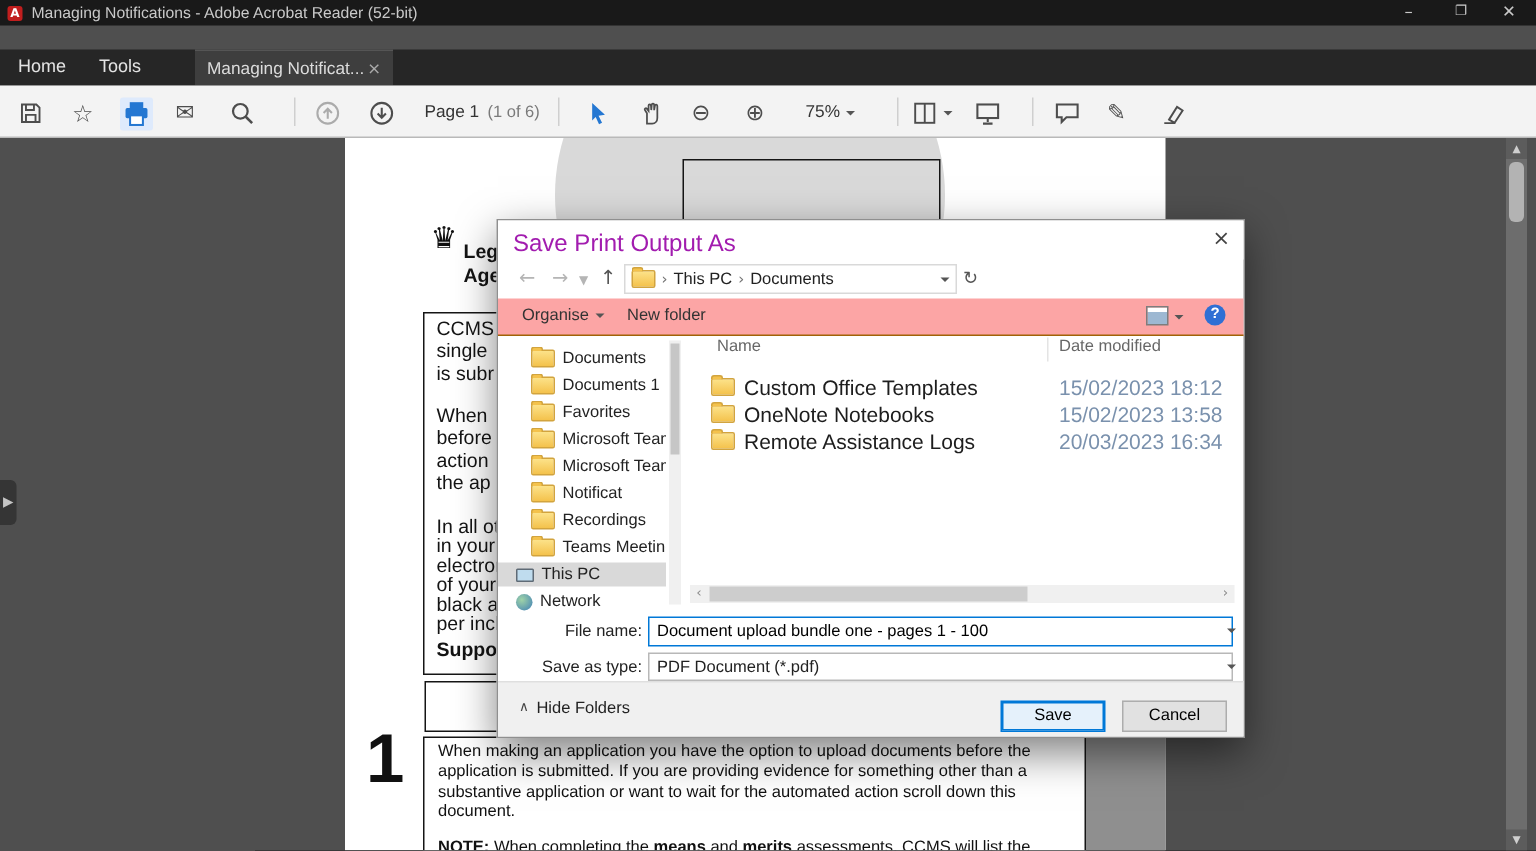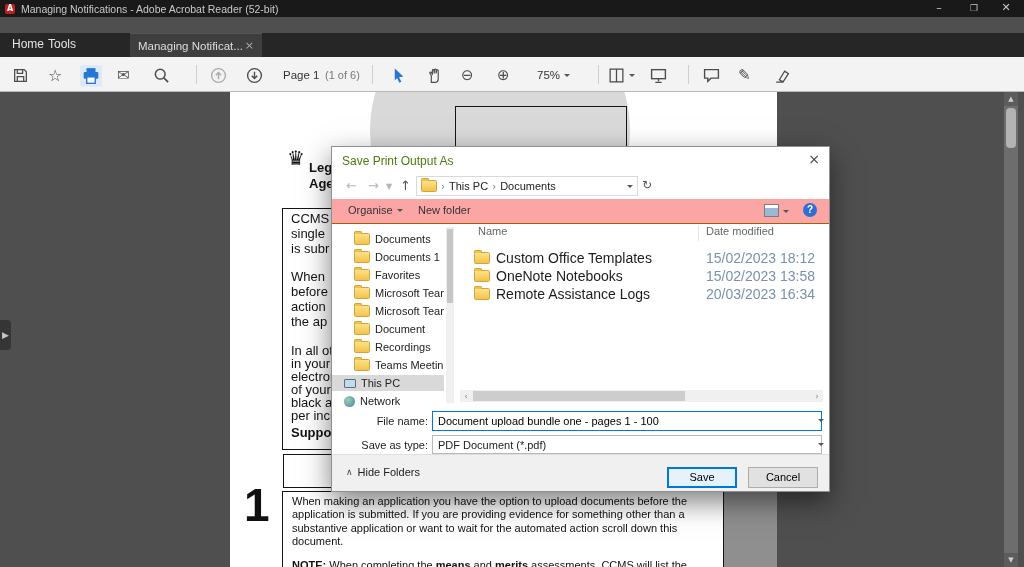--- a/index.html
+++ b/index.html
@@ -52,21 +52,21 @@
   .vscroll{position:absolute;left:1004px;top:0;width:14px;height:475px;background:#6d6d6d;}
   .sarrow{position:absolute;left:0;width:14px;height:14px;background:#5c5c5c;color:#cfcfcf;
           font-size:7px;text-align:center;line-height:14px;}
   .sthumb{position:absolute;left:2px;top:16px;width:10px;height:40px;background:#b3b3b3;border-radius:4px;}
 
   
   .dialog{position:absolute;left:331px;top:146px;width:499px;height:346px;background:#fff;
           border:1px solid #8f8f8f;box-shadow:0 10px 26px rgba(0,0,0,.5);box-sizing:border-box;
           font-size:11px;color:#222;z-index:20;}
   .dlg-title{position:absolute;left:0;top:0;right:0;height:26px;background:#fff;}
-  .dlg-title .t{position:absolute;left:10px;top:7px;font-size:12px;color:#4d7c0f;}
+  .dlg-title .t{position:absolute;left:10px;top:7px;font-size:16px;color:#a21caf;}
   .dlg-close{position:absolute;right:9px;top:4px;font-size:14px;color:#444;}
   .navrow{position:absolute;left:0;top:26px;right:0;height:26px;}
   .navico{position:absolute;top:5px;font-size:13px;color:#b5b5b5;}
   .navico.en{color:#555;}
   .addr{position:absolute;left:84px;top:3px;width:222px;height:20px;border:1px solid #d9d9d9;
         display:flex;align-items:center;padding:0 4px;box-sizing:border-box;gap:4px;}
   .addr .sep{color:#777;font-size:10px;}
   .addrcaret{margin-left:auto;}
   .searchbox{position:absolute;left:330px;top:3px;width:162px;height:20px;border:1px solid #d9d9d9;
              display:flex;align-items:center;padding:0 5px;gap:5px;box-sizing:border-box;}
@@ -127,21 +127,21 @@
     <span class="appicon glyph">A</span>
     <span>Managing Notifications - Adobe Acrobat Reader (52-bit)</span>
     <span class="winctl glyph" style="right:70px">–</span>
     <span class="winctl glyph" style="right:35px;font-size:9px">❐</span>
     <span class="winctl glyph" style="right:3px">✕</span>
   </div>
 
 
   <div class="tabbar">
     <span class="tablabel" style="left:12px">Home</span>
-    <span class="tablabel" style="left:48px">Tools</span>
+    <span class="tablabel" style="left:66px">Tools</span>
     <div class="doctab">
       <span>Managing Notificat...</span>
       <span class="glyph" style="color:#aaa;font-size:11px">×</span>
     </div>
   </div>
 
   <div class="toolbar">
     <span class="tb" style="left:12px">
       <svg width="17" height="17" viewBox="0 0 16 16">
           <path d="M2.5 2.5h9l2 2v9h-11z" fill="none" stroke="#4d4d4d" stroke-width="1.2"></path>
@@ -326,21 +326,21 @@
         <div class="titem" style="top:62px">
             <span class="fldr"></span>
             <span>Microsoft Teams</span>
           </div>
         <div class="titem" style="top:80px">
             <span class="fldr"></span>
             <span>Microsoft Teams</span>
           </div>
         <div class="titem" style="top:98px">
             <span class="fldr"></span>
-            <span>Document</span>
+            <span>Notificat</span>
           </div>
         <div class="titem" style="top:116px">
             <span class="fldr"></span>
             <span>Recordings</span>
           </div>
         <div class="titem" style="top:134px">
             <span class="fldr"></span>
             <span>Teams Meeting F</span>
           </div>
         <div class="titem root sel" style="top:152px">

